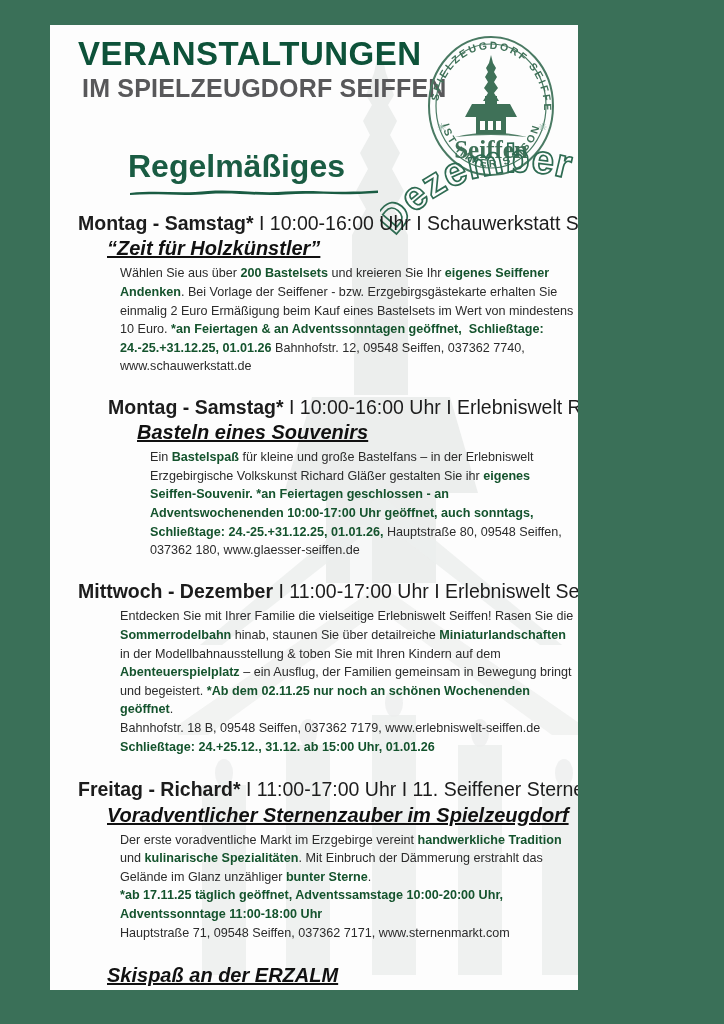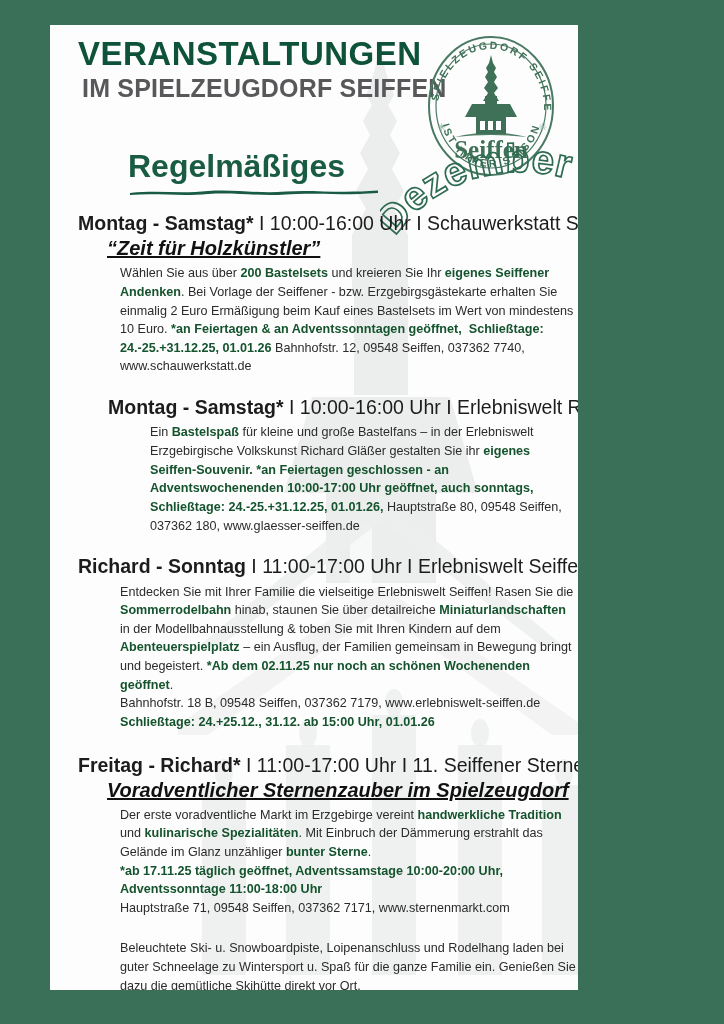--- a/index.html
+++ b/index.html
@@ -250,26 +250,27 @@
       </div>
 
       <div class="event ev2">
         <div class="ev-head">
           <span>Montag - Samstag*</span>
           <span class="reg">I</span>
           <span class="reg">10:00-16:00 Uhr</span>
           <span class="reg">I</span>
           <span class="reg">Erlebniswelt Richard Gläßer</span>
         </div>
+        <div class="ev-title">Basteln eines Souvenirs</div>
         <div class="ev-body">Ein <b>Bastelspaß</b> für kleine und große Bastelfans – in der Erlebniswelt Erzgebirgische Volkskunst Richard Gläßer gestalten Sie ihr <b>eigenes Seiffen-Souvenir. *an Feiertagen geschlossen - an Adventswochenenden 10:00-17:00 Uhr geöffnet, auch sonntags,&nbsp; Schließtage: 24.-25.+31.12.25, 01.01.26,</b> Hauptstraße 80, 09548 Seiffen, 037362 180, www.glaesser-seiffen.de</div>
       </div>
 
       <div class="event ev3">
         <div class="ev-head">
-          <span>Richard - Sonntag</span>
+          <span>Mittwoch - Dezember</span>
           <span class="reg">I</span>
           <span class="reg">11:00-17:00 Uhr</span>
           <span class="reg">I</span>
           <span class="reg">Erlebniswelt Seiffen SEIROBA</span>
         </div>
         <div class="ev-body">Entdecken Sie mit Ihrer Familie die vielseitige Erlebniswelt Seiffen! Rasen Sie die <b>Sommerrodelbahn</b> hinab, staunen Sie über detailreiche <b>Miniaturlandschaften</b> in der Modellbahnausstellung &amp; toben Sie mit Ihren Kindern auf dem <b>Abenteuerspielplatz</b> – ein Ausflug, der Familien gemeinsam in Bewegung bringt und begeistert. <b>*Ab dem 02.11.25 nur noch an schönen Wochenenden geöffnet</b>.<br>Bahnhofstr. 18 B, 09548 Seiffen, 037362 7179, www.erlebniswelt-seiffen.de<br><b>Schließtage: 24.+25.12., 31.12. ab 15:00 Uhr, 01.01.26</b></div>
       </div>
 
       <div class="event ev4">
         <div class="ev-head">
@@ -277,18 +278,19 @@
           <span class="reg">I</span>
           <span class="reg">11:00-17:00 Uhr</span>
           <span class="reg">I</span>
           <span class="reg">11. Seiffener Sternenmarkt</span>
         </div>
         <div class="ev-title">Voradventlicher Sternenzauber im Spielzeugdorf</div>
         <div class="ev-body">Der erste voradventliche Markt im Erzgebirge vereint <b>handwerkliche Tradition</b> und <b>kulinarische Spezialitäten</b>. Mit Einbruch der Dämmerung erstrahlt das Gelände im Glanz unzähliger <b>bunter Sterne</b>.<br><b>*ab 17.11.25 täglich geöffnet, Adventssamstage 10:00-20:00 Uhr, Adventssonntage 11:00-18:00 Uhr</b><br>Hauptstraße 71, 09548 Seiffen, 037362 7171, www.sternenmarkt.com</div>
       </div>
 
       <div class="event ev5">
+        <div class="ev-title">Skispaß an der ERZALM</div>
         <div class="ev-body">Beleuchtete Ski- u. Snowboardpiste, Loipenanschluss und Rodelhang laden bei guter Schneelage zu Wintersport u. Spaß für die ganze Familie ein. Genießen Sie dazu die gemütliche Skihütte direkt vor Ort.<br><br>Am Reicheltberg 10, 09548 Seiffen, 037362 250041, www.skilift-seiffen.de</div>
       </div>
 
     </div>
   </div>
 </div>
 
 </body></html>

